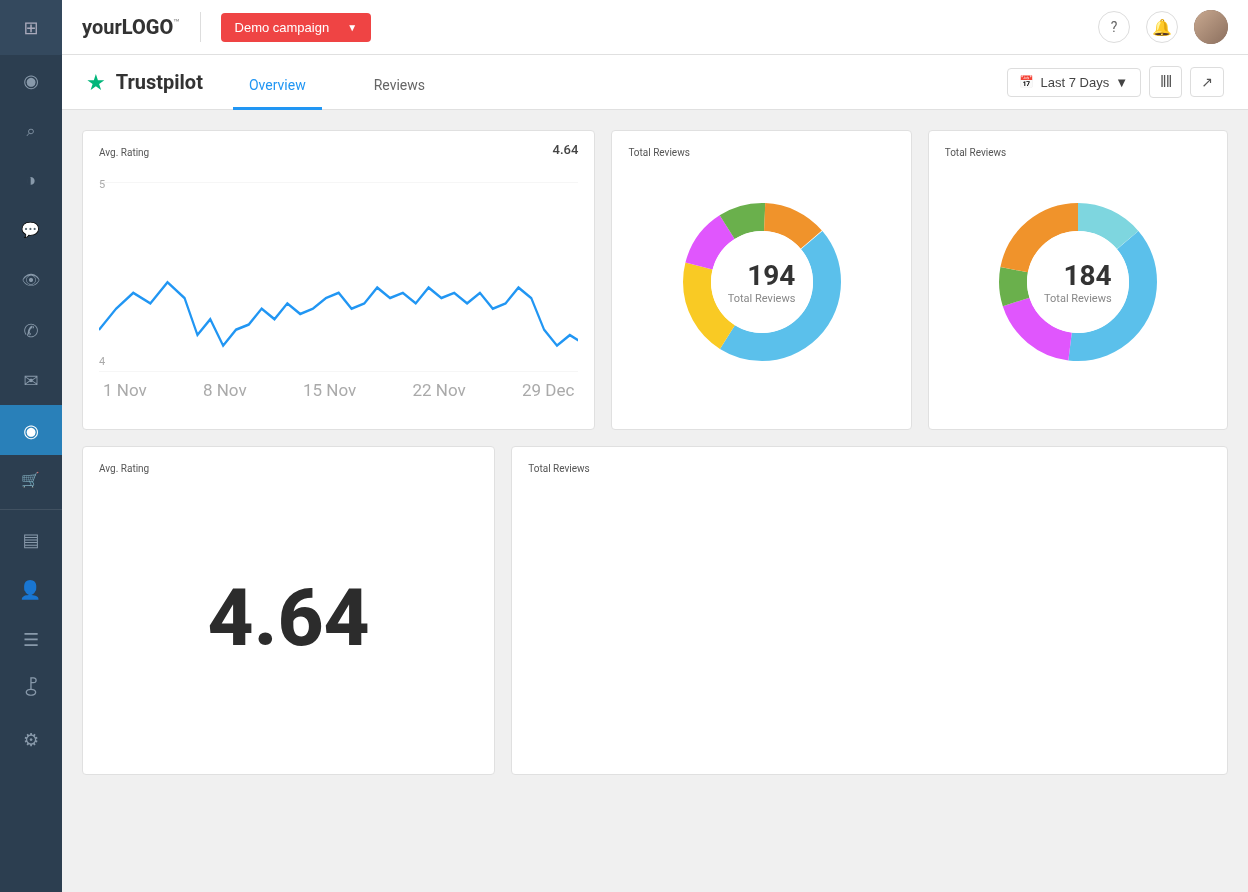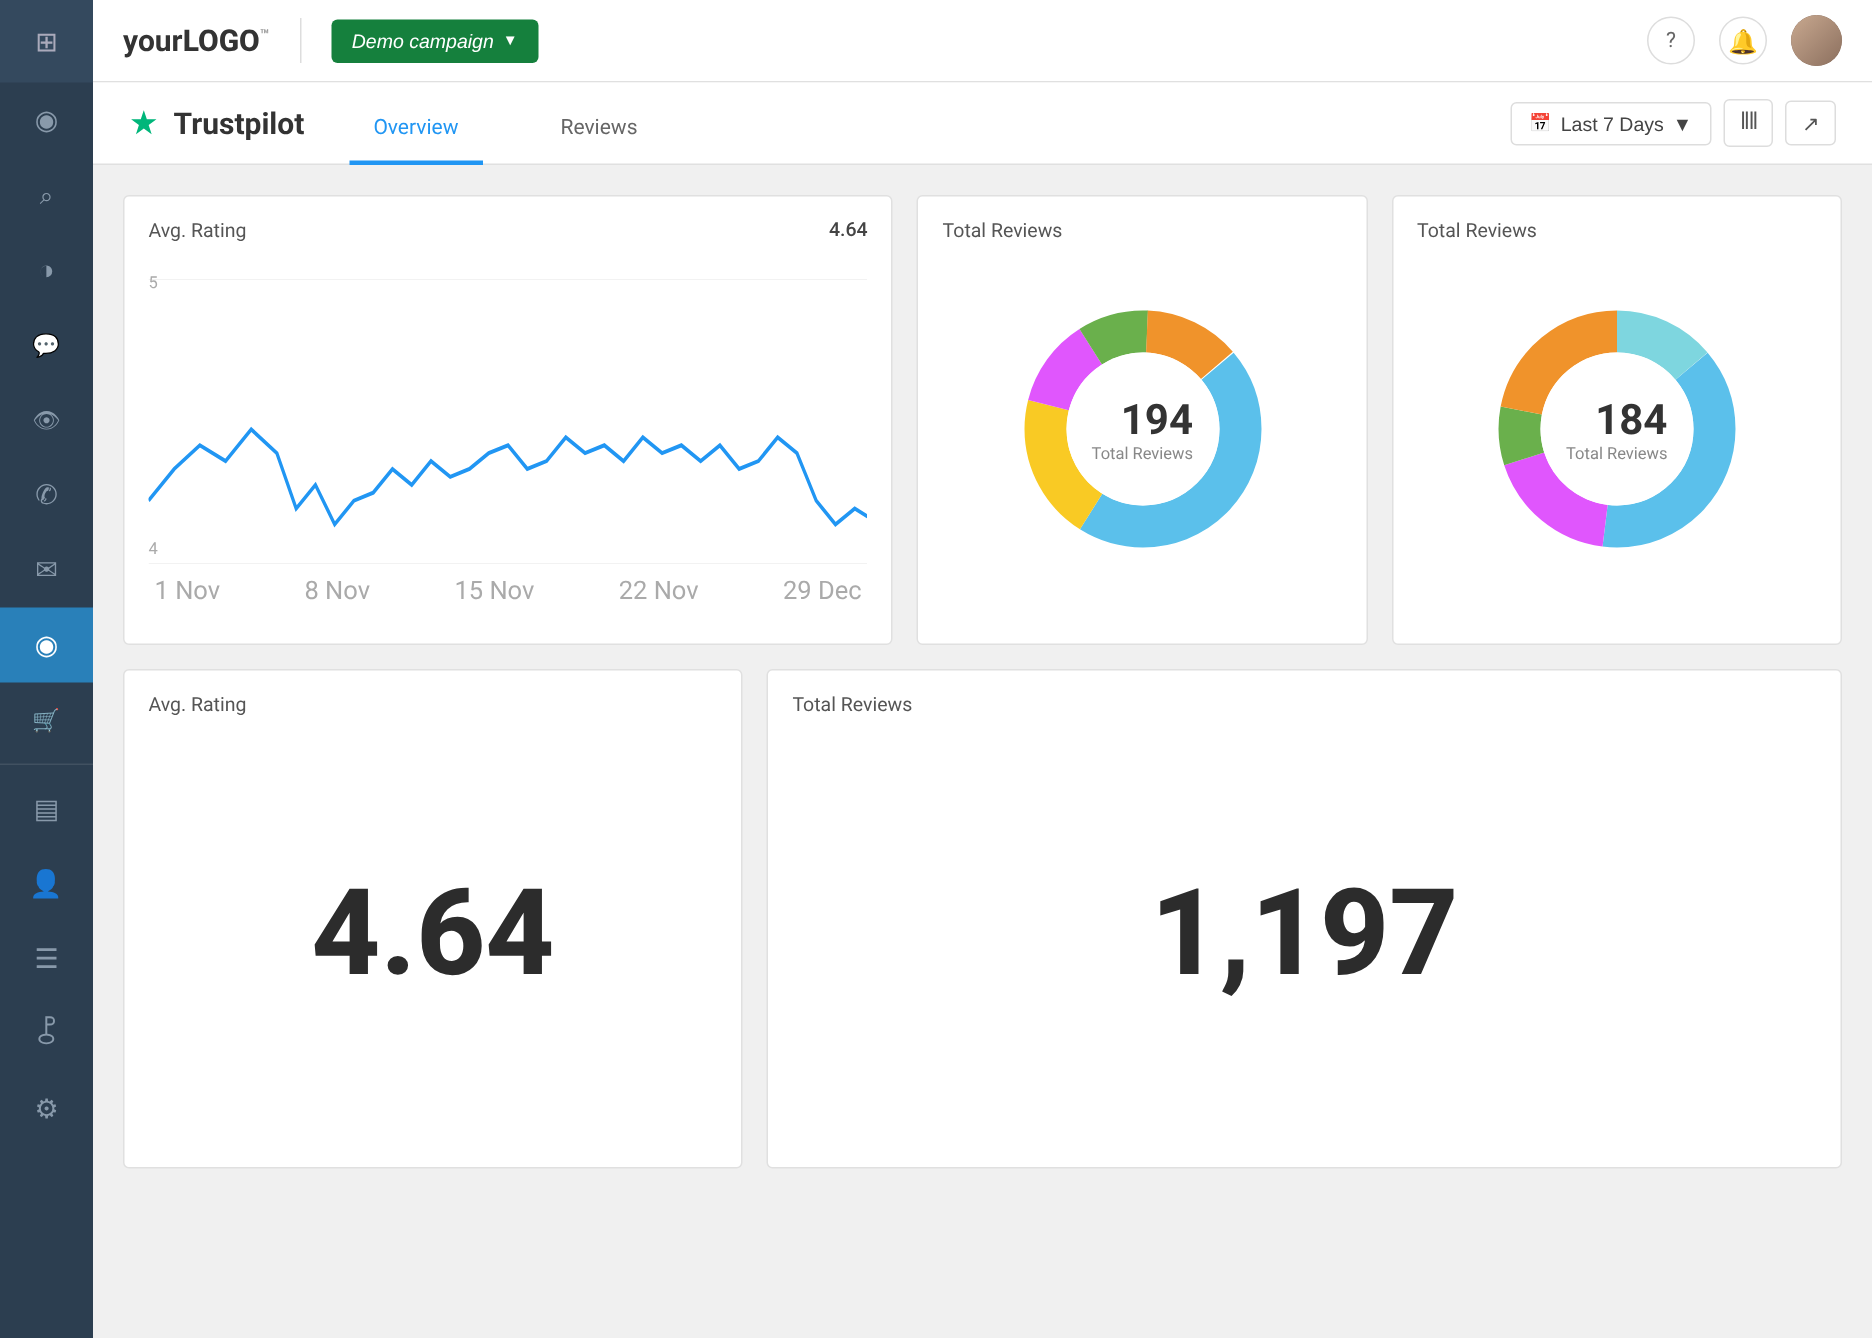--- a/index.html
+++ b/index.html
@@ -63,31 +63,30 @@
     }
     .logo span { font-weight: 700; }
     .logo-tm { font-size: 10px; vertical-align: super; color: #999; }
     .topbar-divider {
       width: 1px;
       height: 30px;
       background: #ddd;
       margin-right: 20px;
     }
     .demo-btn {
-      background: #15803d;
+      background: #ef4444;
       color: #fff;
       border: none;
       border-radius: 4px;
       padding: 7px 14px;
       font-size: 13px;
       cursor: pointer;
       display: flex;
       align-items: center;
-      gap: 6px;
-      font-style: italic;
+      gap: 18px;
     }
     .demo-btn .caret { font-size: 10px; }
     .topbar-right {
       margin-left: auto;
       display: flex;
       align-items: center;
       gap: 16px;
     }
     .topbar-icon {
       width: 32px;
@@ -209,21 +208,21 @@
       background: #fff;
       border-radius: 4px;
       border: 1px solid #e0e0e0;
       padding: 16px;
       overflow: hidden;
     }
     .card-large { flex: 1.8; min-height: 300px; }
     .card-medium { flex: 1; min-height: 300px; }
 
     .card-title {
-      font-size: 13px;
+      font-size: 10px;
       color: #555;
       margin-bottom: 4px;
     }
     .card-value-top {
       font-size: 13px;
       color: #444;
       float: right;
       margin-top: -20px;
       font-weight: 500;
     }
@@ -517,21 +516,18 @@
 
       <div class="card" style="flex:1; min-height:300px; display:flex; flex-direction:column;">
         <div class="card-title">Avg. Rating</div>
         <div class="big-number-card">
           <span class="big-number">4.64</span>
         </div>
       </div>
 
       <div class="card" style="flex:1.8; min-height:300px; display:flex; flex-direction:column;">
         <div class="card-title">Total Reviews</div>
-        <div class="big-number-card">
-          <span class="big-number">1,197</span>
-        </div>
       </div>
 
     </div>
 
   </div>
 </div>
 
 </body></html>

